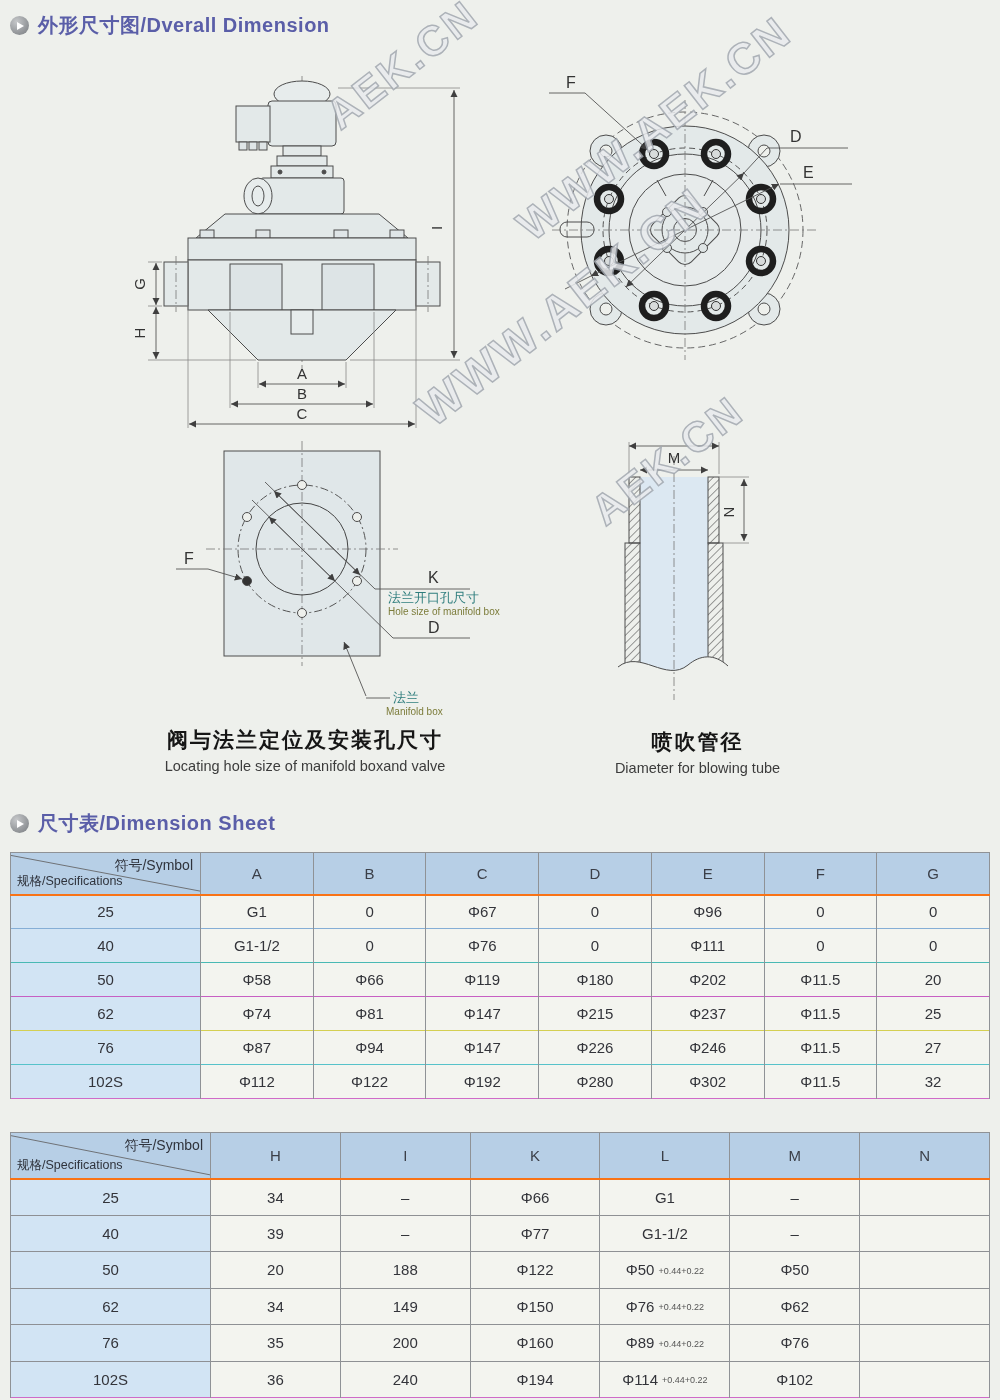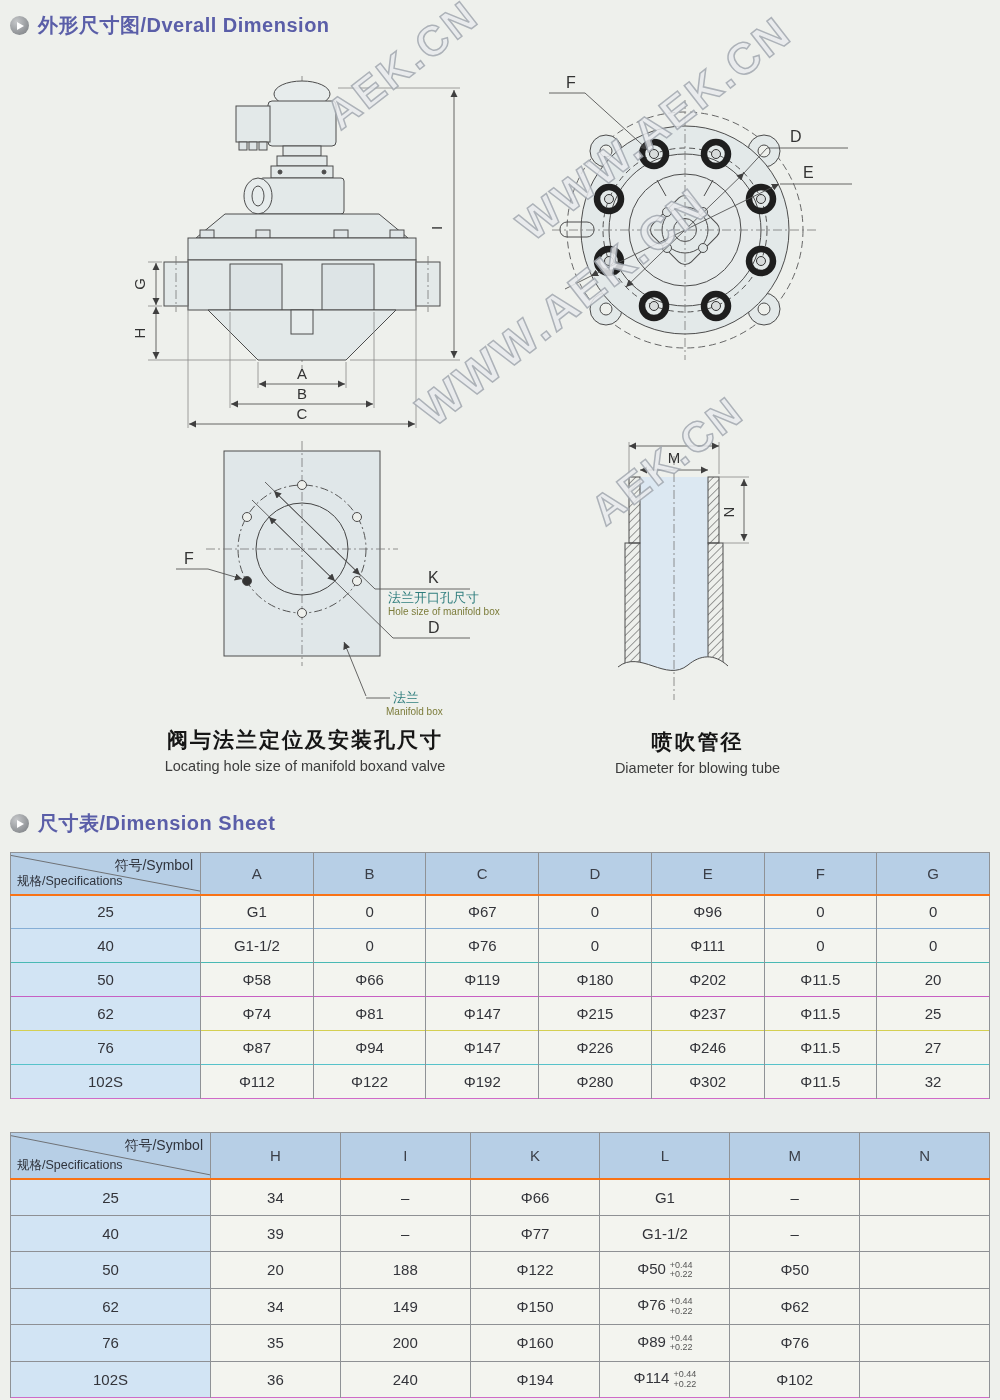--- a/index.html
+++ b/index.html
@@ -48,21 +48,21 @@
   .t1 tbody tr:nth-child(3){border-bottom:1.5px solid #c75fc3;}
   .t1 tbody tr:nth-child(4){border-bottom:1.5px solid #d4cf52;}
   .t1 tbody tr:nth-child(5){border-bottom:1.5px solid #56c2ca;}
   .t1 tbody tr:nth-child(6){border-bottom:1.5px solid #cf6ac8;}
   .t2 tbody tr{border-bottom:1.2px solid #8e9094;}
   .t2 tbody tr:nth-child(6){border-bottom:1.5px solid #cf6ac8;}
   th.corner{position:relative;background:#b7cfe6;}
   th.corner .sym{position:absolute;top:4px;right:7px;font-size:14px;color:#2f333c;}
   th.corner .spc{position:absolute;bottom:4px;left:6px;font-size:12.5px;color:#2f333c;}
   th.corner svg{position:absolute;inset:0;width:100%;height:100%;}
-  .tol{display:inline-flex;flex-direction:column;font-size:9px;line-height:9.5px;
+  .tol{display:inline-flex;font-size:9px;line-height:9.5px;
        margin-left:4px;vertical-align:middle;color:#555;text-align:left;}
 </style>
 </head>
 <body>
 
 <div id="page">
 
   <div class="section-header" style="left:10px;top:12px;">
     <span class="hdr-icon">
         <span class="tri"></span>

